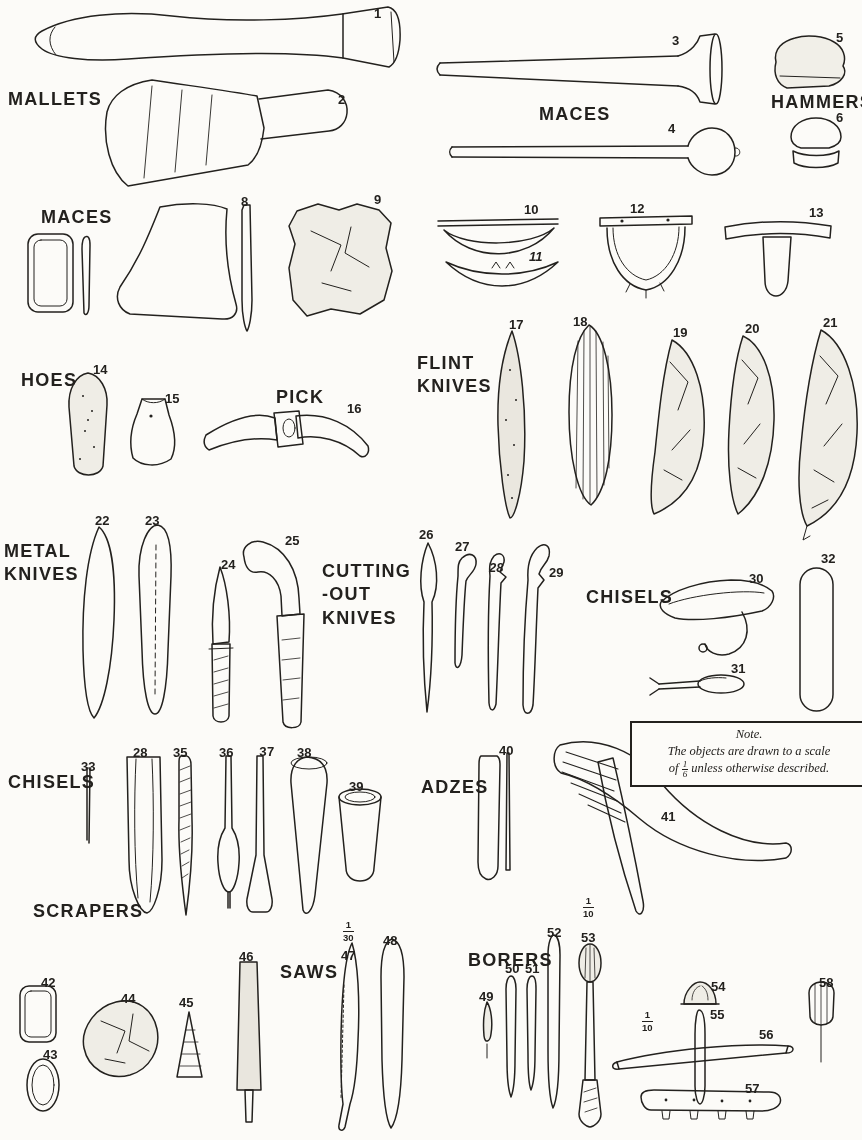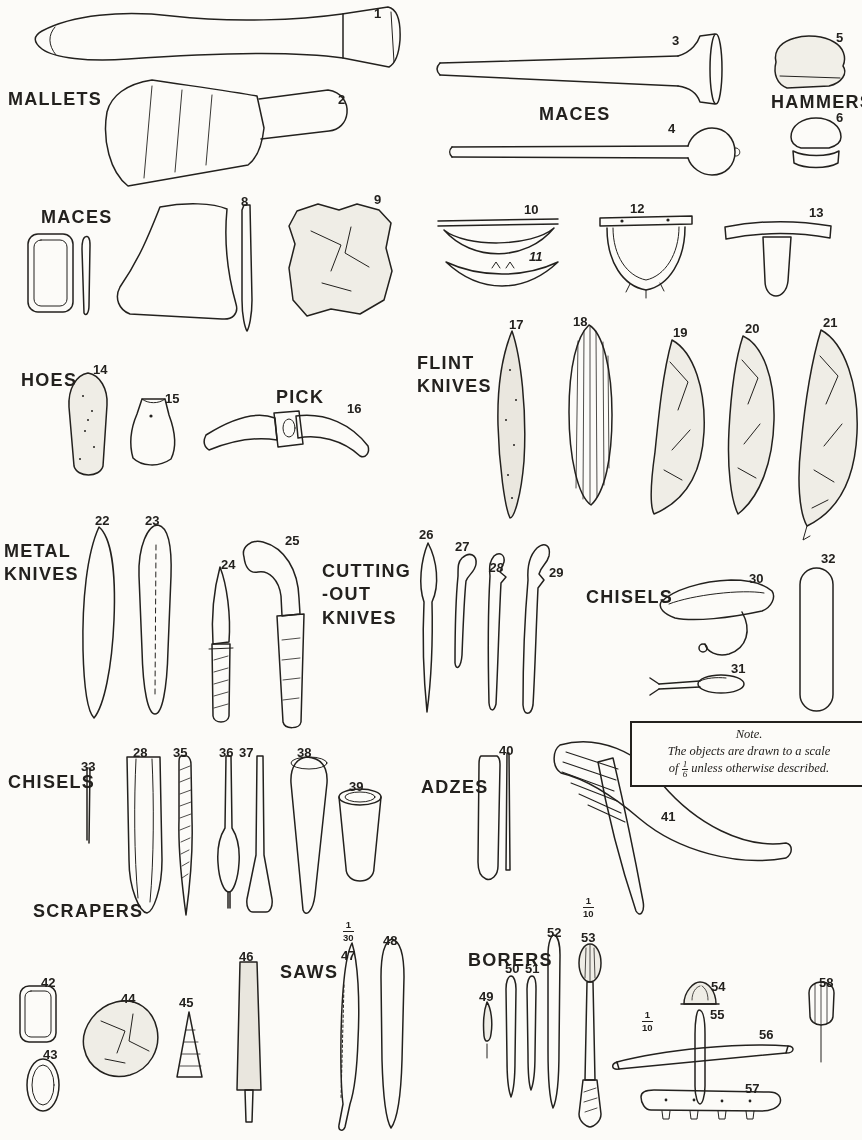--- a/index.html
+++ b/index.html
@@ -417,21 +417,21 @@
       <div class="fig-num" style="left: 455px; top: 539px;">27</div>
       <div class="fig-num" style="left: 489px; top: 560px; font-style: italic;">28</div>
       <div class="fig-num" style="left: 549px; top: 533px; margin-top: 32px;">29</div>
       <div class="fig-num" style="left: 749px; top: 571px;">30</div>
       <div class="fig-num" style="left: 731px; top: 661px;">31</div>
       <div class="fig-num" style="left: 821px; top: 551px;">32</div>
       <div class="fig-num" style="left: 81px; top: 759px;">33</div>
       <div class="fig-num" style="left: 133px; top: 745px;">28</div>
       <div class="fig-num" style="left: 173px; top: 745px;">35</div>
       <div class="fig-num" style="left: 219px; top: 745px;">36</div>
-      <div class="fig-num" style="left: 239px; top: 745px;">37</div>
+      <div class="fig-num" style="left: 259px; top: 745px; font-family: Liberation Mono, monospace;">37</div>
       <div class="fig-num" style="left: 297px; top: 745px;">38</div>
       <div class="fig-num" style="left: 349px; top: 779px;">39</div>
       <div class="fig-num" style="left: 499px; top: 743px;">40</div>
       <div class="fig-num" style="left: 661px; top: 809px;">41</div>
       <div class="fig-num" style="left: 41px; top: 975px;">42</div>
       <div class="fig-num" style="left: 43px; top: 1047px;">43</div>
       <div class="fig-num" style="left: 121px; top: 991px;">44</div>
       <div class="fig-num" style="left: 179px; top: 995px;">45</div>
       <div class="fig-num" style="left: 239px; top: 949px;">46</div>
       <div class="fig-num" style="left: 341px; top: 948px;">47</div>

